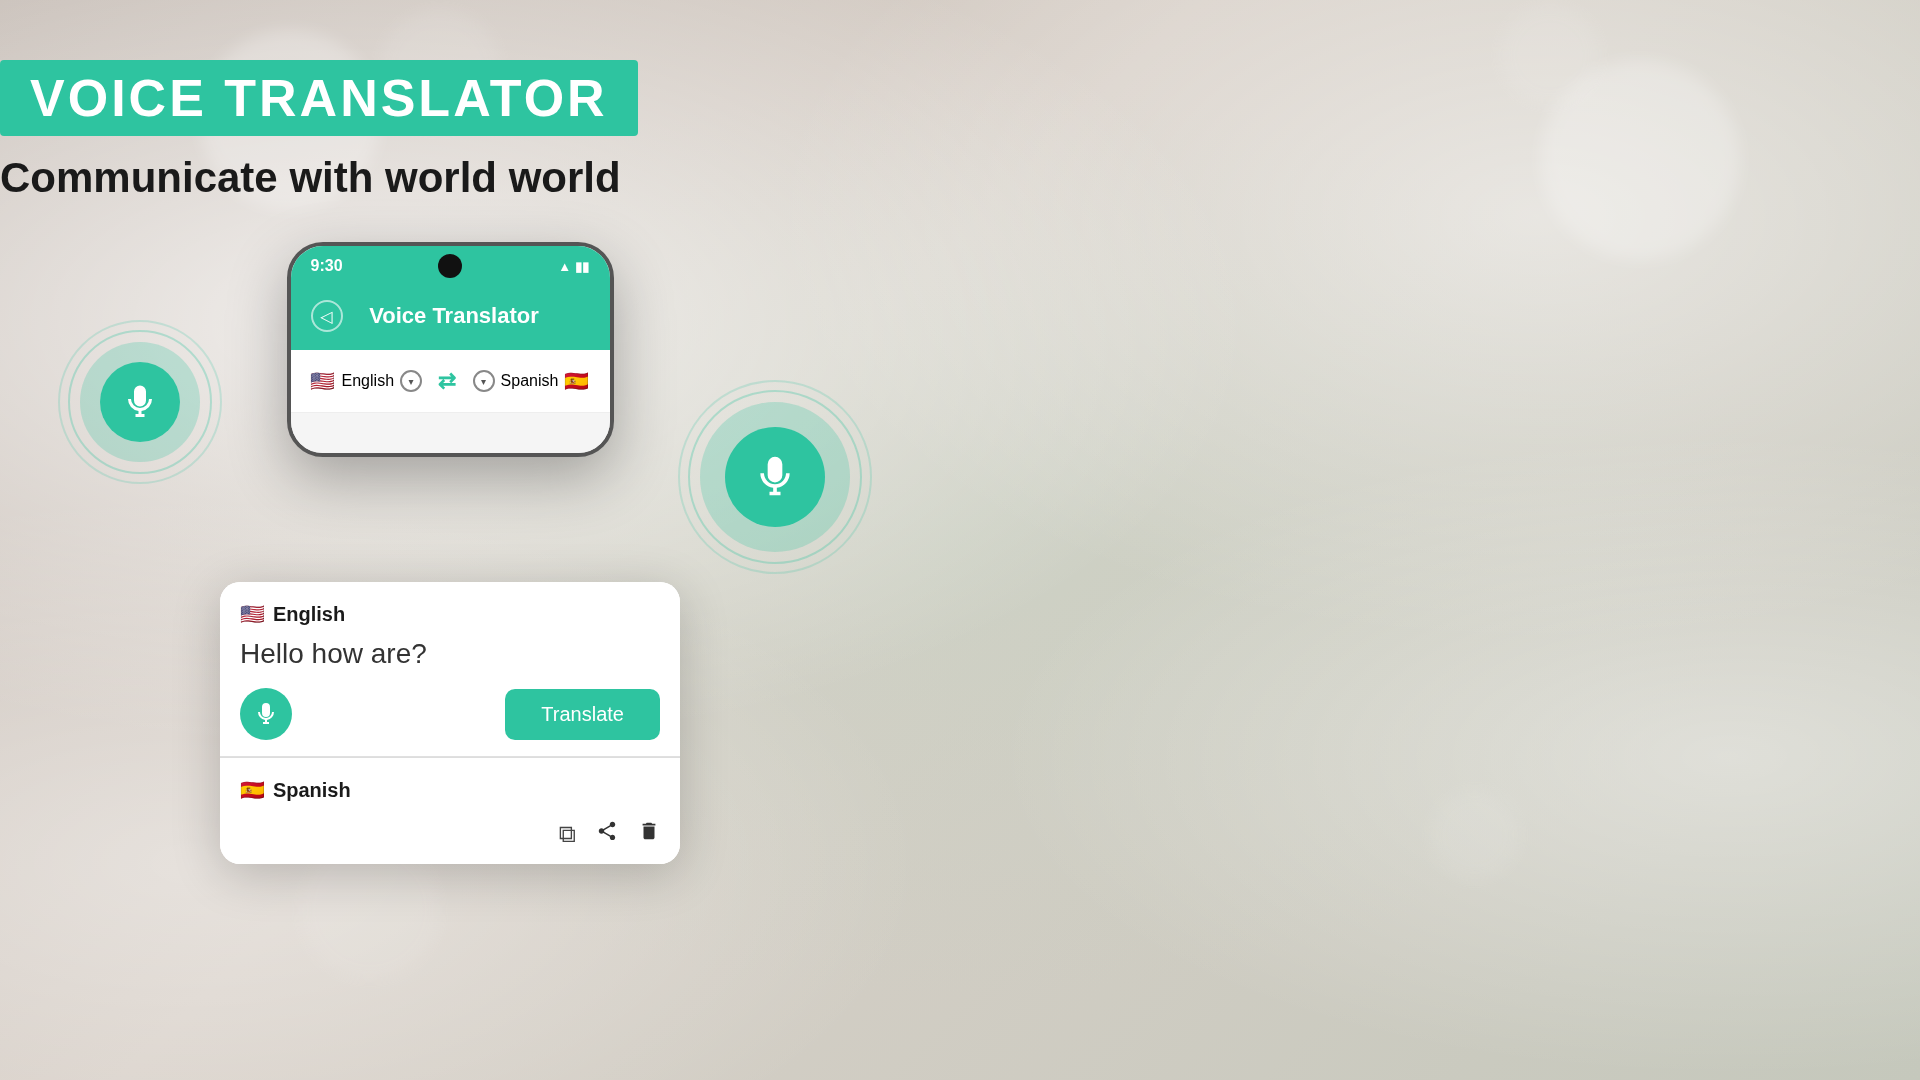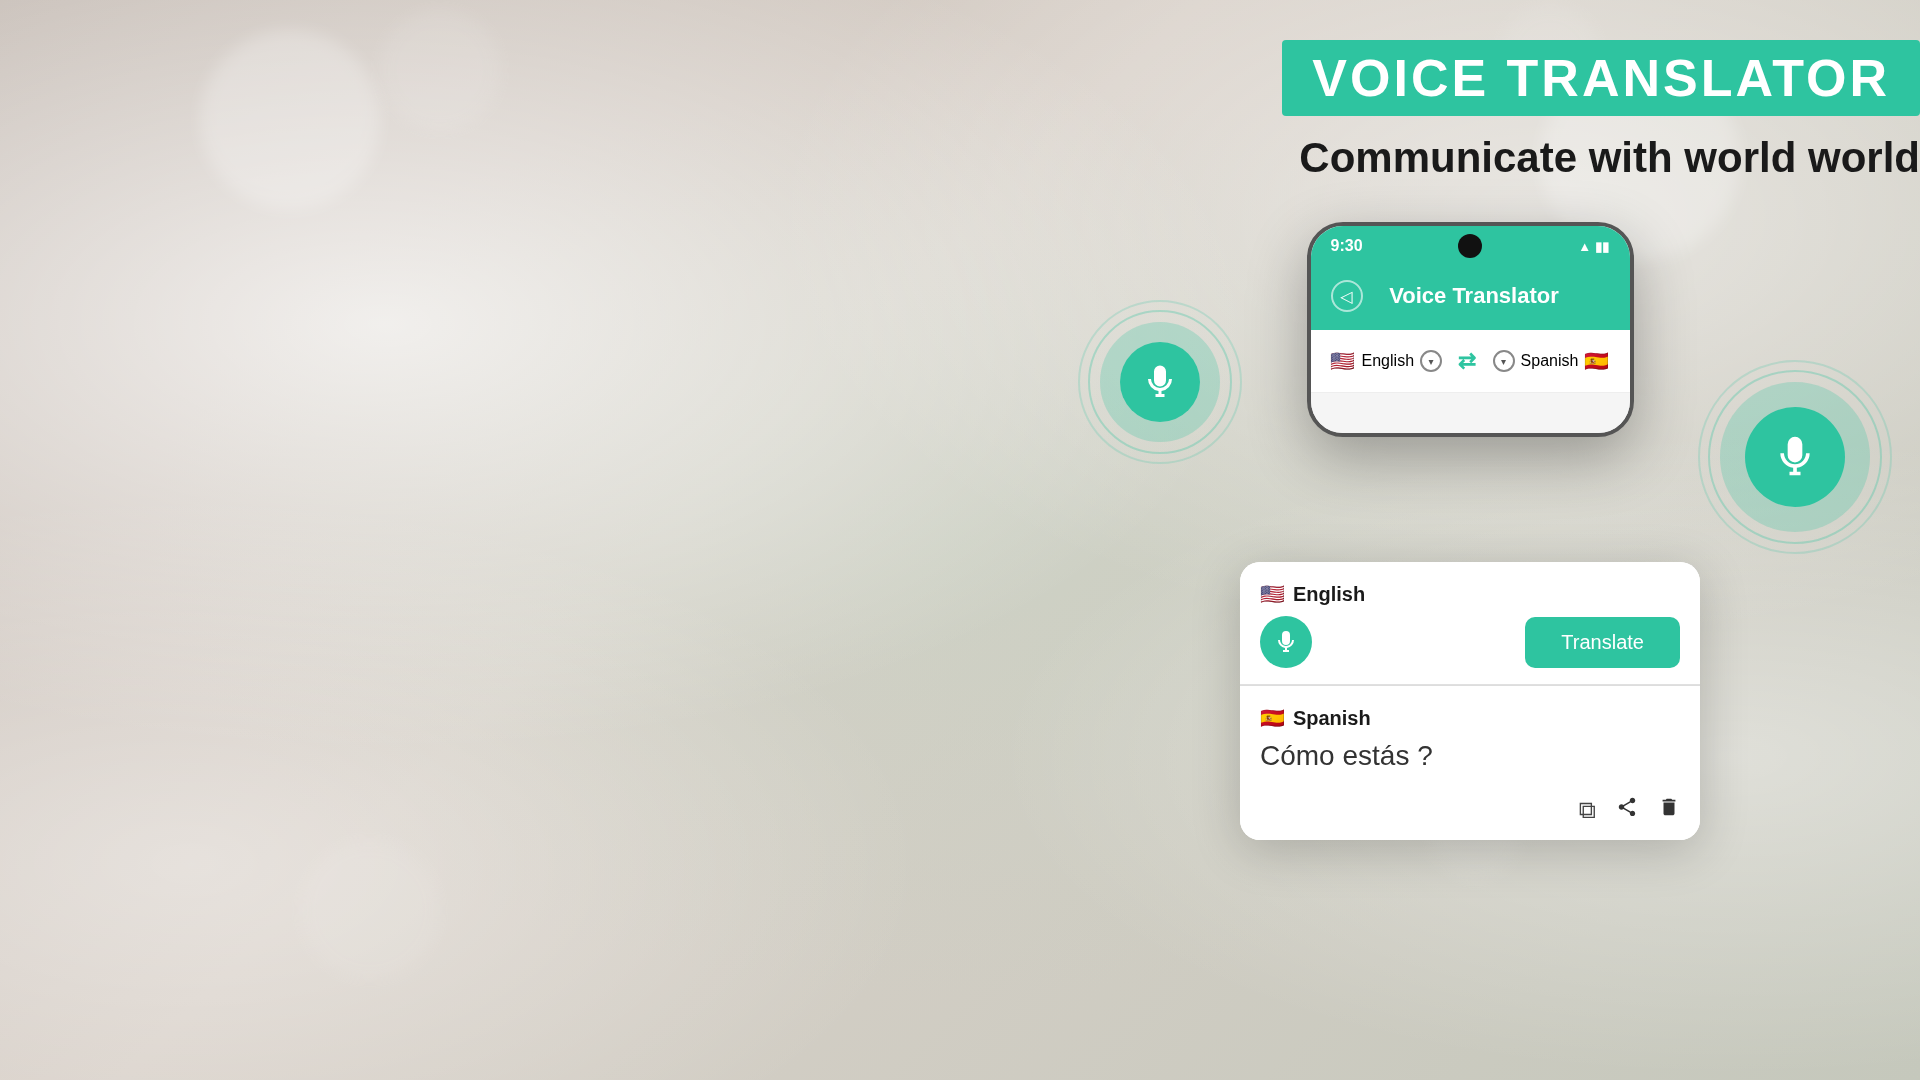--- a/index.html
+++ b/index.html
@@ -33,22 +33,22 @@
       background: rgba(255,255,255,0.25);
       filter: blur(8px);
       z-index: 0;
     }
 
     .content {
       position: relative;
       z-index: 1;
       display: flex;
       flex-direction: column;
-      align-items: flex-end;
-      padding-top: 40px;
+      align-items: flex-start;
+      padding-top: 60px;
     }
 
     
     .title-badge {
       background: #2ec4a0;
       color: #fff;
       font-size: 52px;
       font-weight: 900;
       letter-spacing: 3px;
       padding: 8px 30px;
@@ -431,38 +431,38 @@
       <div style="height:40px;background:#f5f5f5;"></div>
     </div>
 
     <div class="floating-card">
 
       <div class="input-section">
         <div class="section-lang-label">
           <span class="flag">🇺🇸</span>
           <span class="section-lang-text">English</span>
         </div>
+        <div class="input-text">Hello how are?</div>
         <div class="input-actions">
           <div class="mic-small">
             <svg width="24" height="24" fill="white" viewBox="0 0 24 24">
               <path d="M12 1a4 4 0 0 1 4 4v6a4 4 0 0 1-8 0V5a4 4 0 0 1 4-4zm6 9a6 6 0 0 1-12 0H4a8 8 0 0 0 7 7.93V20H9v2h6v-2h-2v-2.07A8 8 0 0 0 20 10h-2z"></path>
             </svg>
           </div>
           <button class="translate-btn">Translate</button>
         </div>
       </div>
 
       <div style="height:1px;background:#ddd;"></div>
 
       <div class="output-section">
         <div class="section-lang-label">
           <span class="flag">🇪🇸</span>
           <span class="section-lang-text">Spanish</span>
         </div>
-        <div class="output-text">Cómo estás ?</div>
         <div class="output-actions">
           <span class="action-icon" style="font-size:24px;">⧉</span>
           <span class="action-icon" style="font-size:24px;">
             
             <svg width="22" height="22" viewBox="0 0 24 24" fill="#333">
               <path d="M18 16.08c-.76 0-1.44.3-1.96.77L8.91 12.7c.05-.23.09-.46.09-.7s-.04-.47-.09-.7l7.05-4.11c.54.5 1.25.81 2.04.81 1.66 0 3-1.34 3-3s-1.34-3-3-3-3 1.34-3 3c0 .24.04.47.09.7L8.04 9.81C7.5 9.31 6.79 9 6 9c-1.66 0-3 1.34-3 3s1.34 3 3 3c.79 0 1.5-.31 2.04-.81l7.12 4.16c-.05.21-.08.43-.08.65 0 1.61 1.31 2.92 2.92 2.92 1.61 0 2.92-1.31 2.92-2.92s-1.31-2.92-2.92-2.92z"></path>
             </svg>
           </span>
           <span class="action-icon">
             <svg width="22" height="22" viewBox="0 0 24 24" fill="#333">

